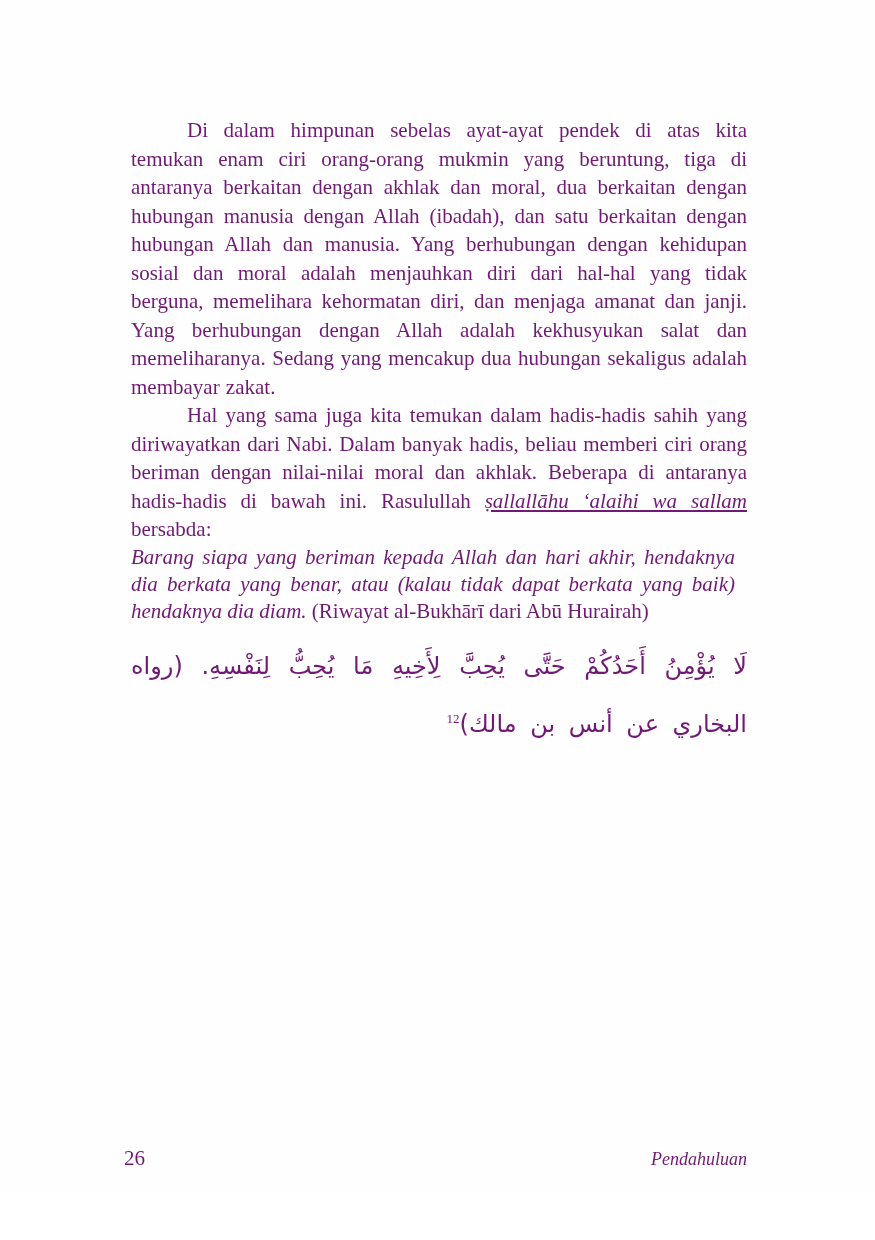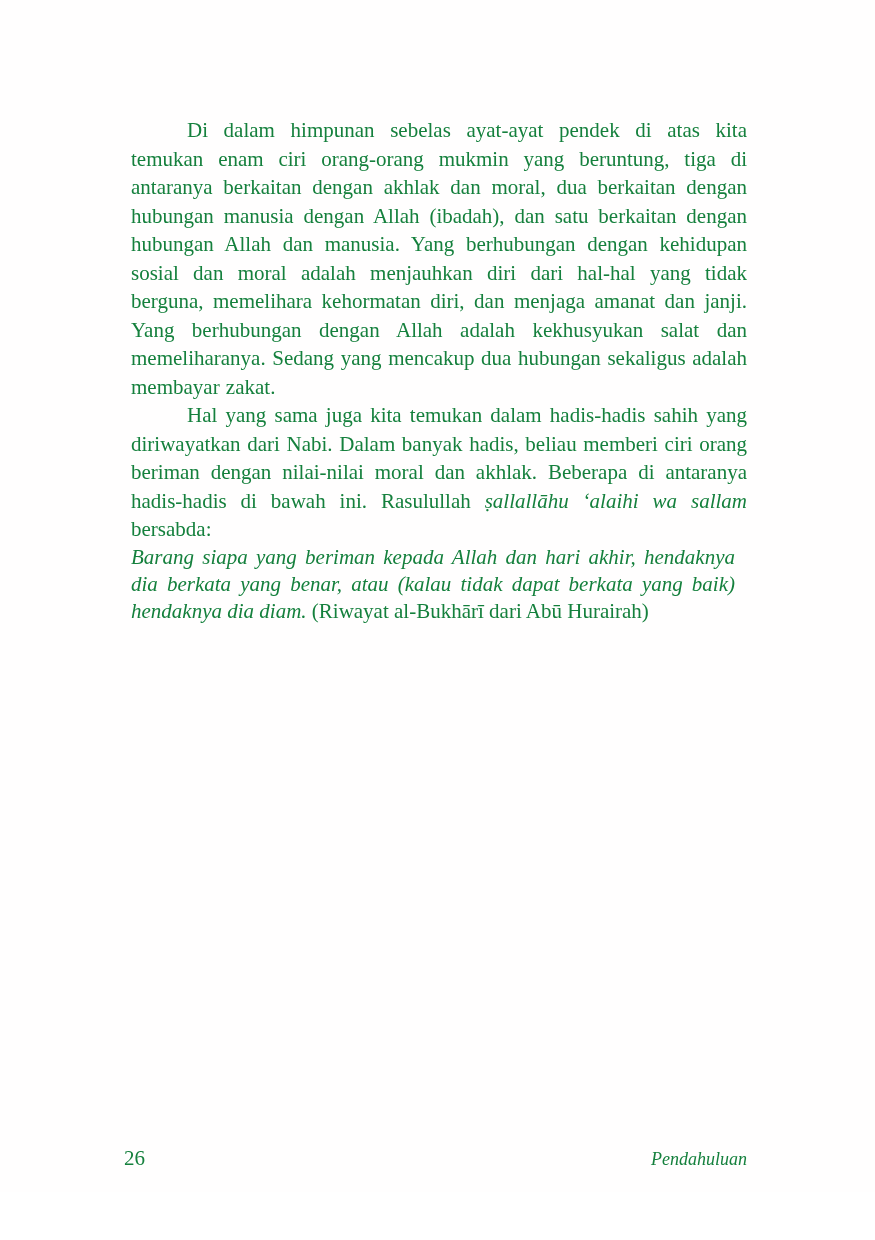--- a/index.html
+++ b/index.html
@@ -5,21 +5,21 @@
   html, body {
     margin: 0;
     padding: 0;
     background: #ffffff;
   }
   .page {
     position: relative;
     width: 875px;
     height: 1192px;
     background: #fffefe;
-    color: #15803d;
+    color: #701a75;
     font-family: "Liberation Serif", serif;
     overflow: hidden;
   }
   .content {
     position: absolute;
     left: 131px;
     top: 116px;
     width: 616px;
   }
   .body-para {
@@ -51,20 +51,21 @@
     font-size: 21px;
     line-height: 27px;
     text-align: justify;
     font-style: italic;
   }
   .trans .roman {
     font-style: normal;
   }
   .it {
     font-style: italic;
+    text-decoration: underline;
   }
   .footer-page-number {
     position: absolute;
     left: 124px;
     top: 1146px;
     font-size: 21px;
     font-style: normal;
   }
   .footer-running-title {
     position: absolute;
@@ -80,20 +81,21 @@
 <div class="page">
   <div class="content">
 
     <p class="body-para"><span>Di dalam himpunan sebelas ayat-ayat pendek di atas kita temukan enam ciri orang-orang mukmin yang beruntung, tiga di antaranya berkaitan dengan akhlak dan moral, dua berkaitan dengan hubungan manusia dengan Allah (ibadah), dan satu berkaitan dengan hubungan Allah dan manusia. Yang berhubungan dengan kehidupan sosial dan moral adalah menjauhkan diri dari hal-hal yang tidak berguna, memelihara kehormatan diri, dan menjaga amanat dan janji. Yang berhubungan dengan Allah adalah kekhusyukan salat dan memeliharanya. Sedang yang mencakup dua hubungan sekaligus adalah membayar zakat.</span></p>
 
     <p class="body-para"><span>Hal yang sama juga kita temukan dalam hadis-hadis sahih yang diriwayatkan dari Nabi. Dalam banyak hadis, beliau memberi ciri orang beriman dengan nilai-nilai moral dan akhlak. Beberapa di antaranya hadis-hadis di bawah ini. Rasulullah </span><span class="it">ṣallallāhu ʻalaihi wa sallam</span><span> bersabda:</span></p>
 
 
     <p class="trans"><span>Barang siapa yang beriman kepada Allah dan hari akhir, hendaknya dia berkata yang benar, atau (kalau tidak dapat berkata yang baik) hendaknya dia diam.</span><span class="roman"> (Riwayat al-Bukhārī dari Abū Hurairah)</span></p>
 
+    <p class="arabic"><span>لَا يُؤْمِنُ أَحَدُكُمْ حَتَّى يُحِبَّ لِأَخِيهِ مَا يُحِبُّ لِنَفْسِهِ. (رواه البخاري عن أنس بن مالك)</span><span class="fn">12</span></p>
 
 
 
   </div>
 
   <div class="footer-page-number">26</div>
   <div class="footer-running-title">Pendahuluan</div>
 </div>
 
 </body></html>

